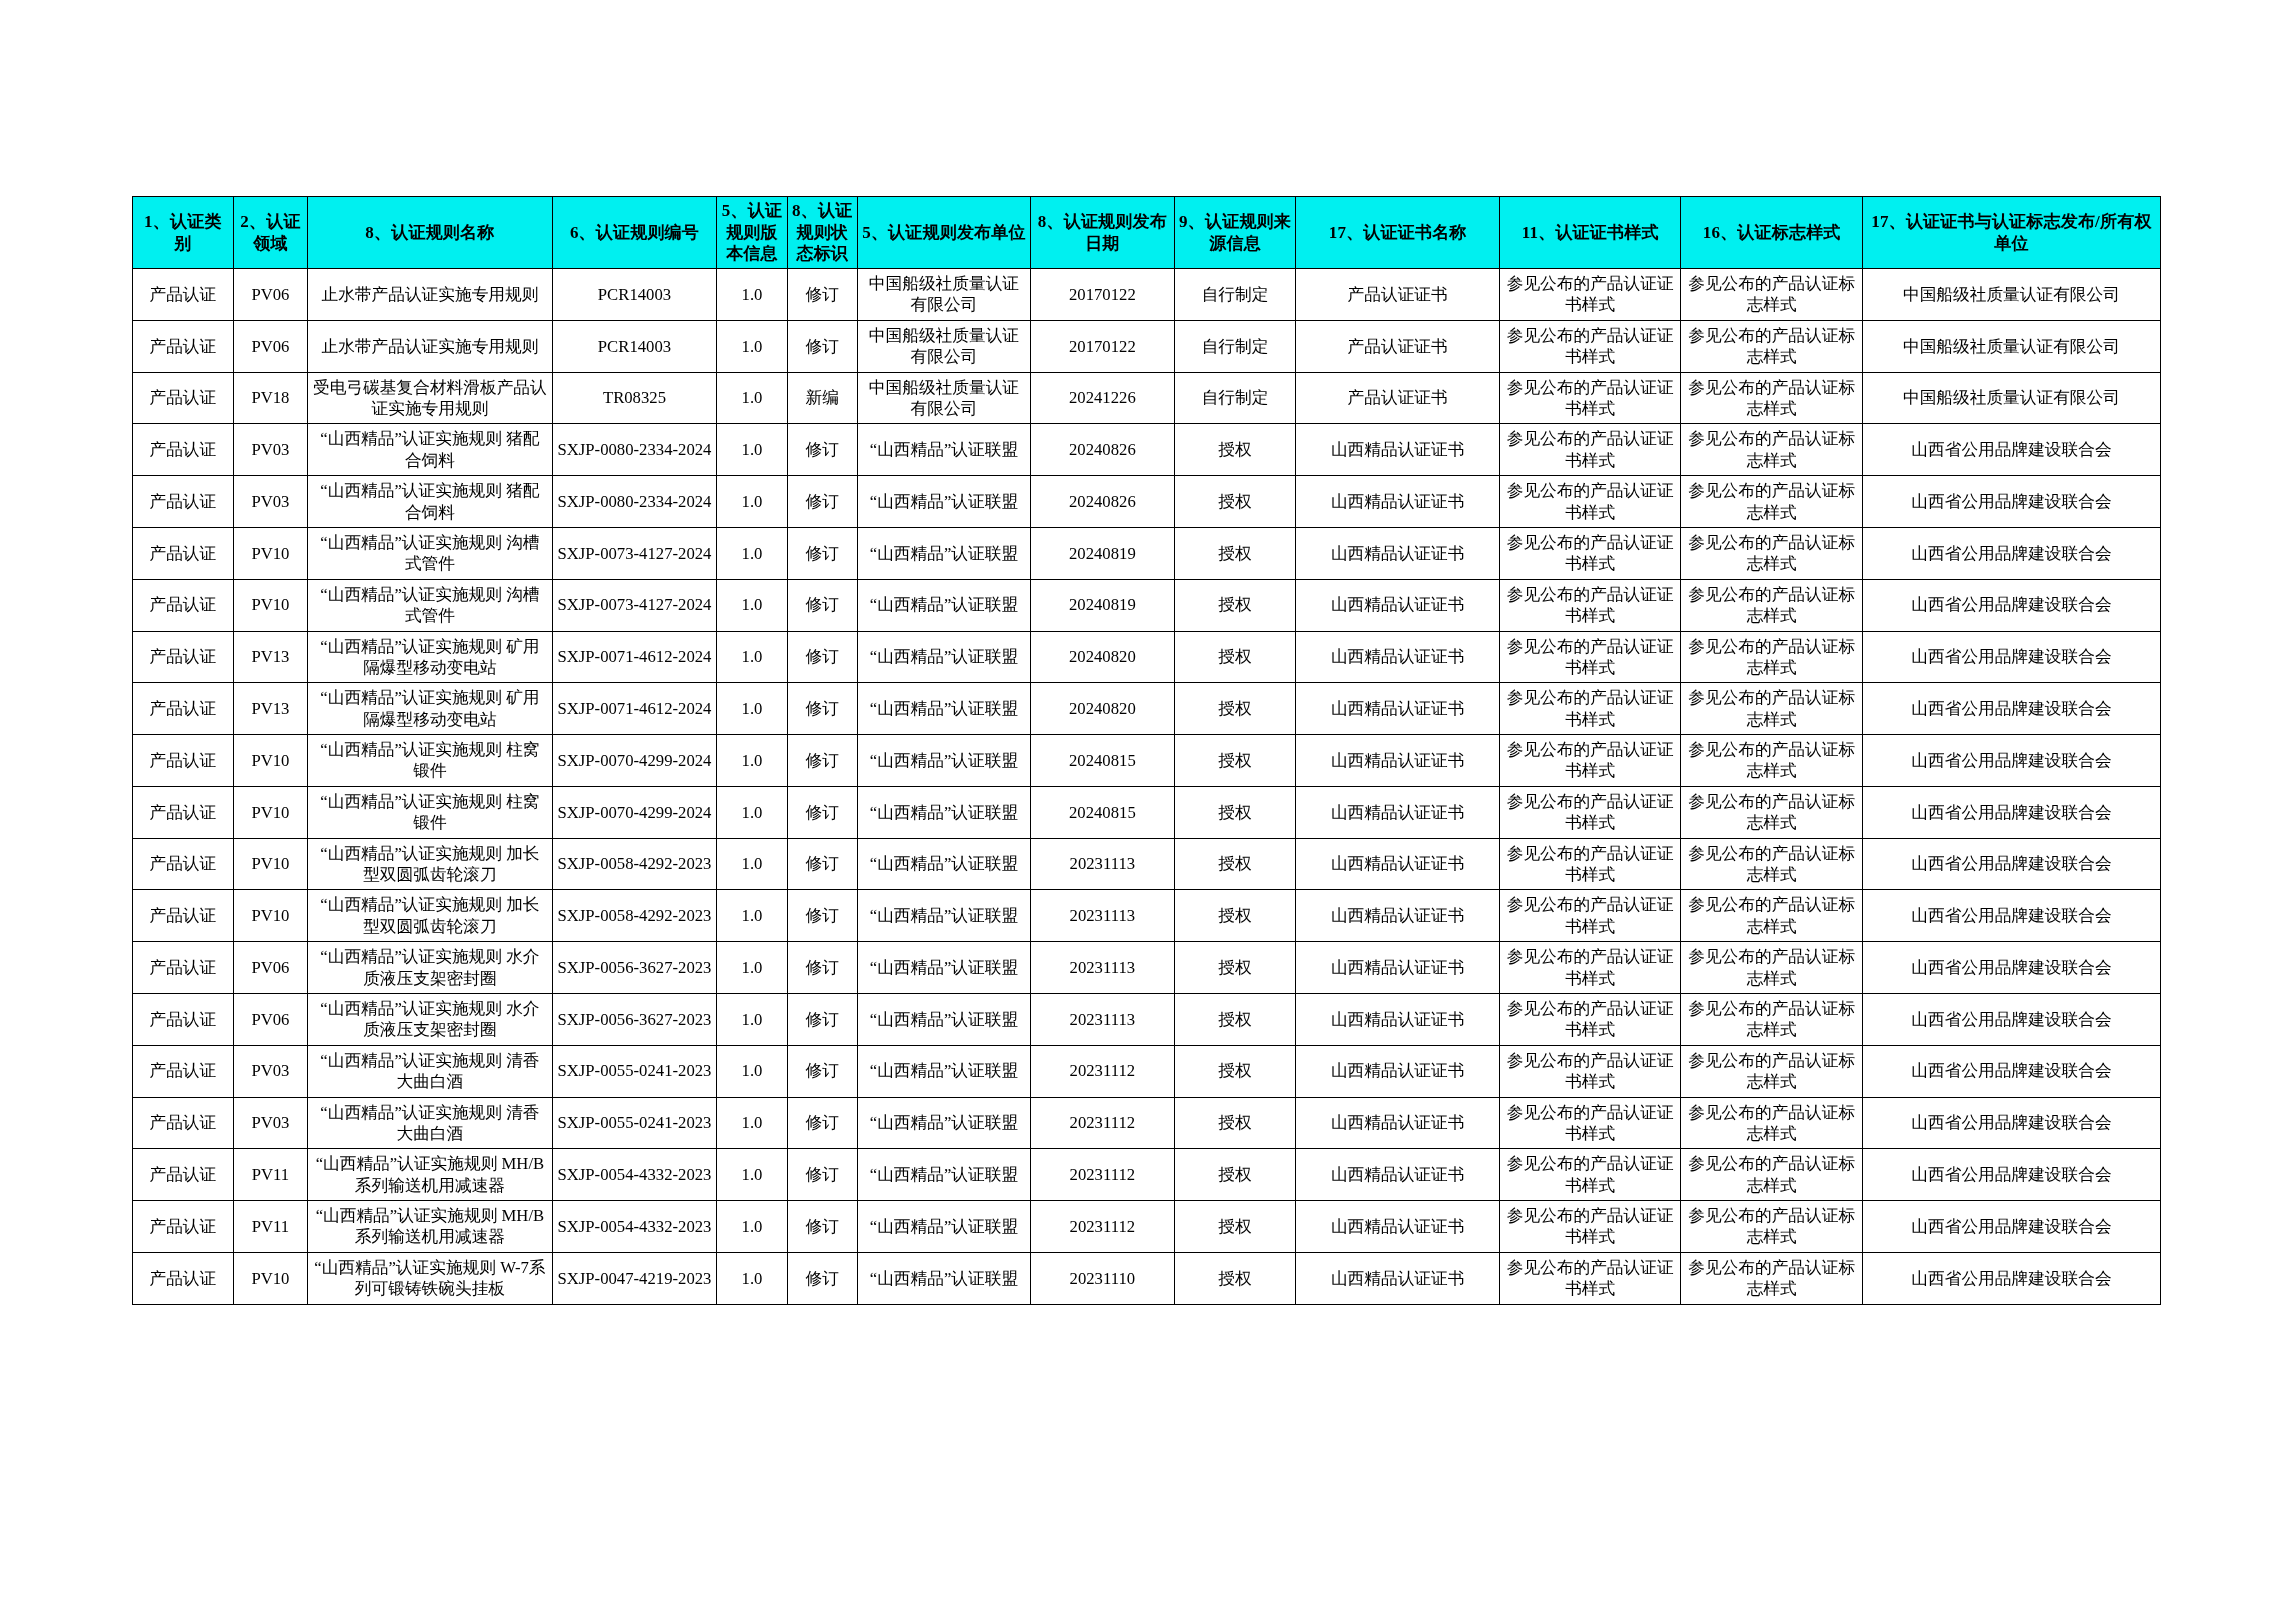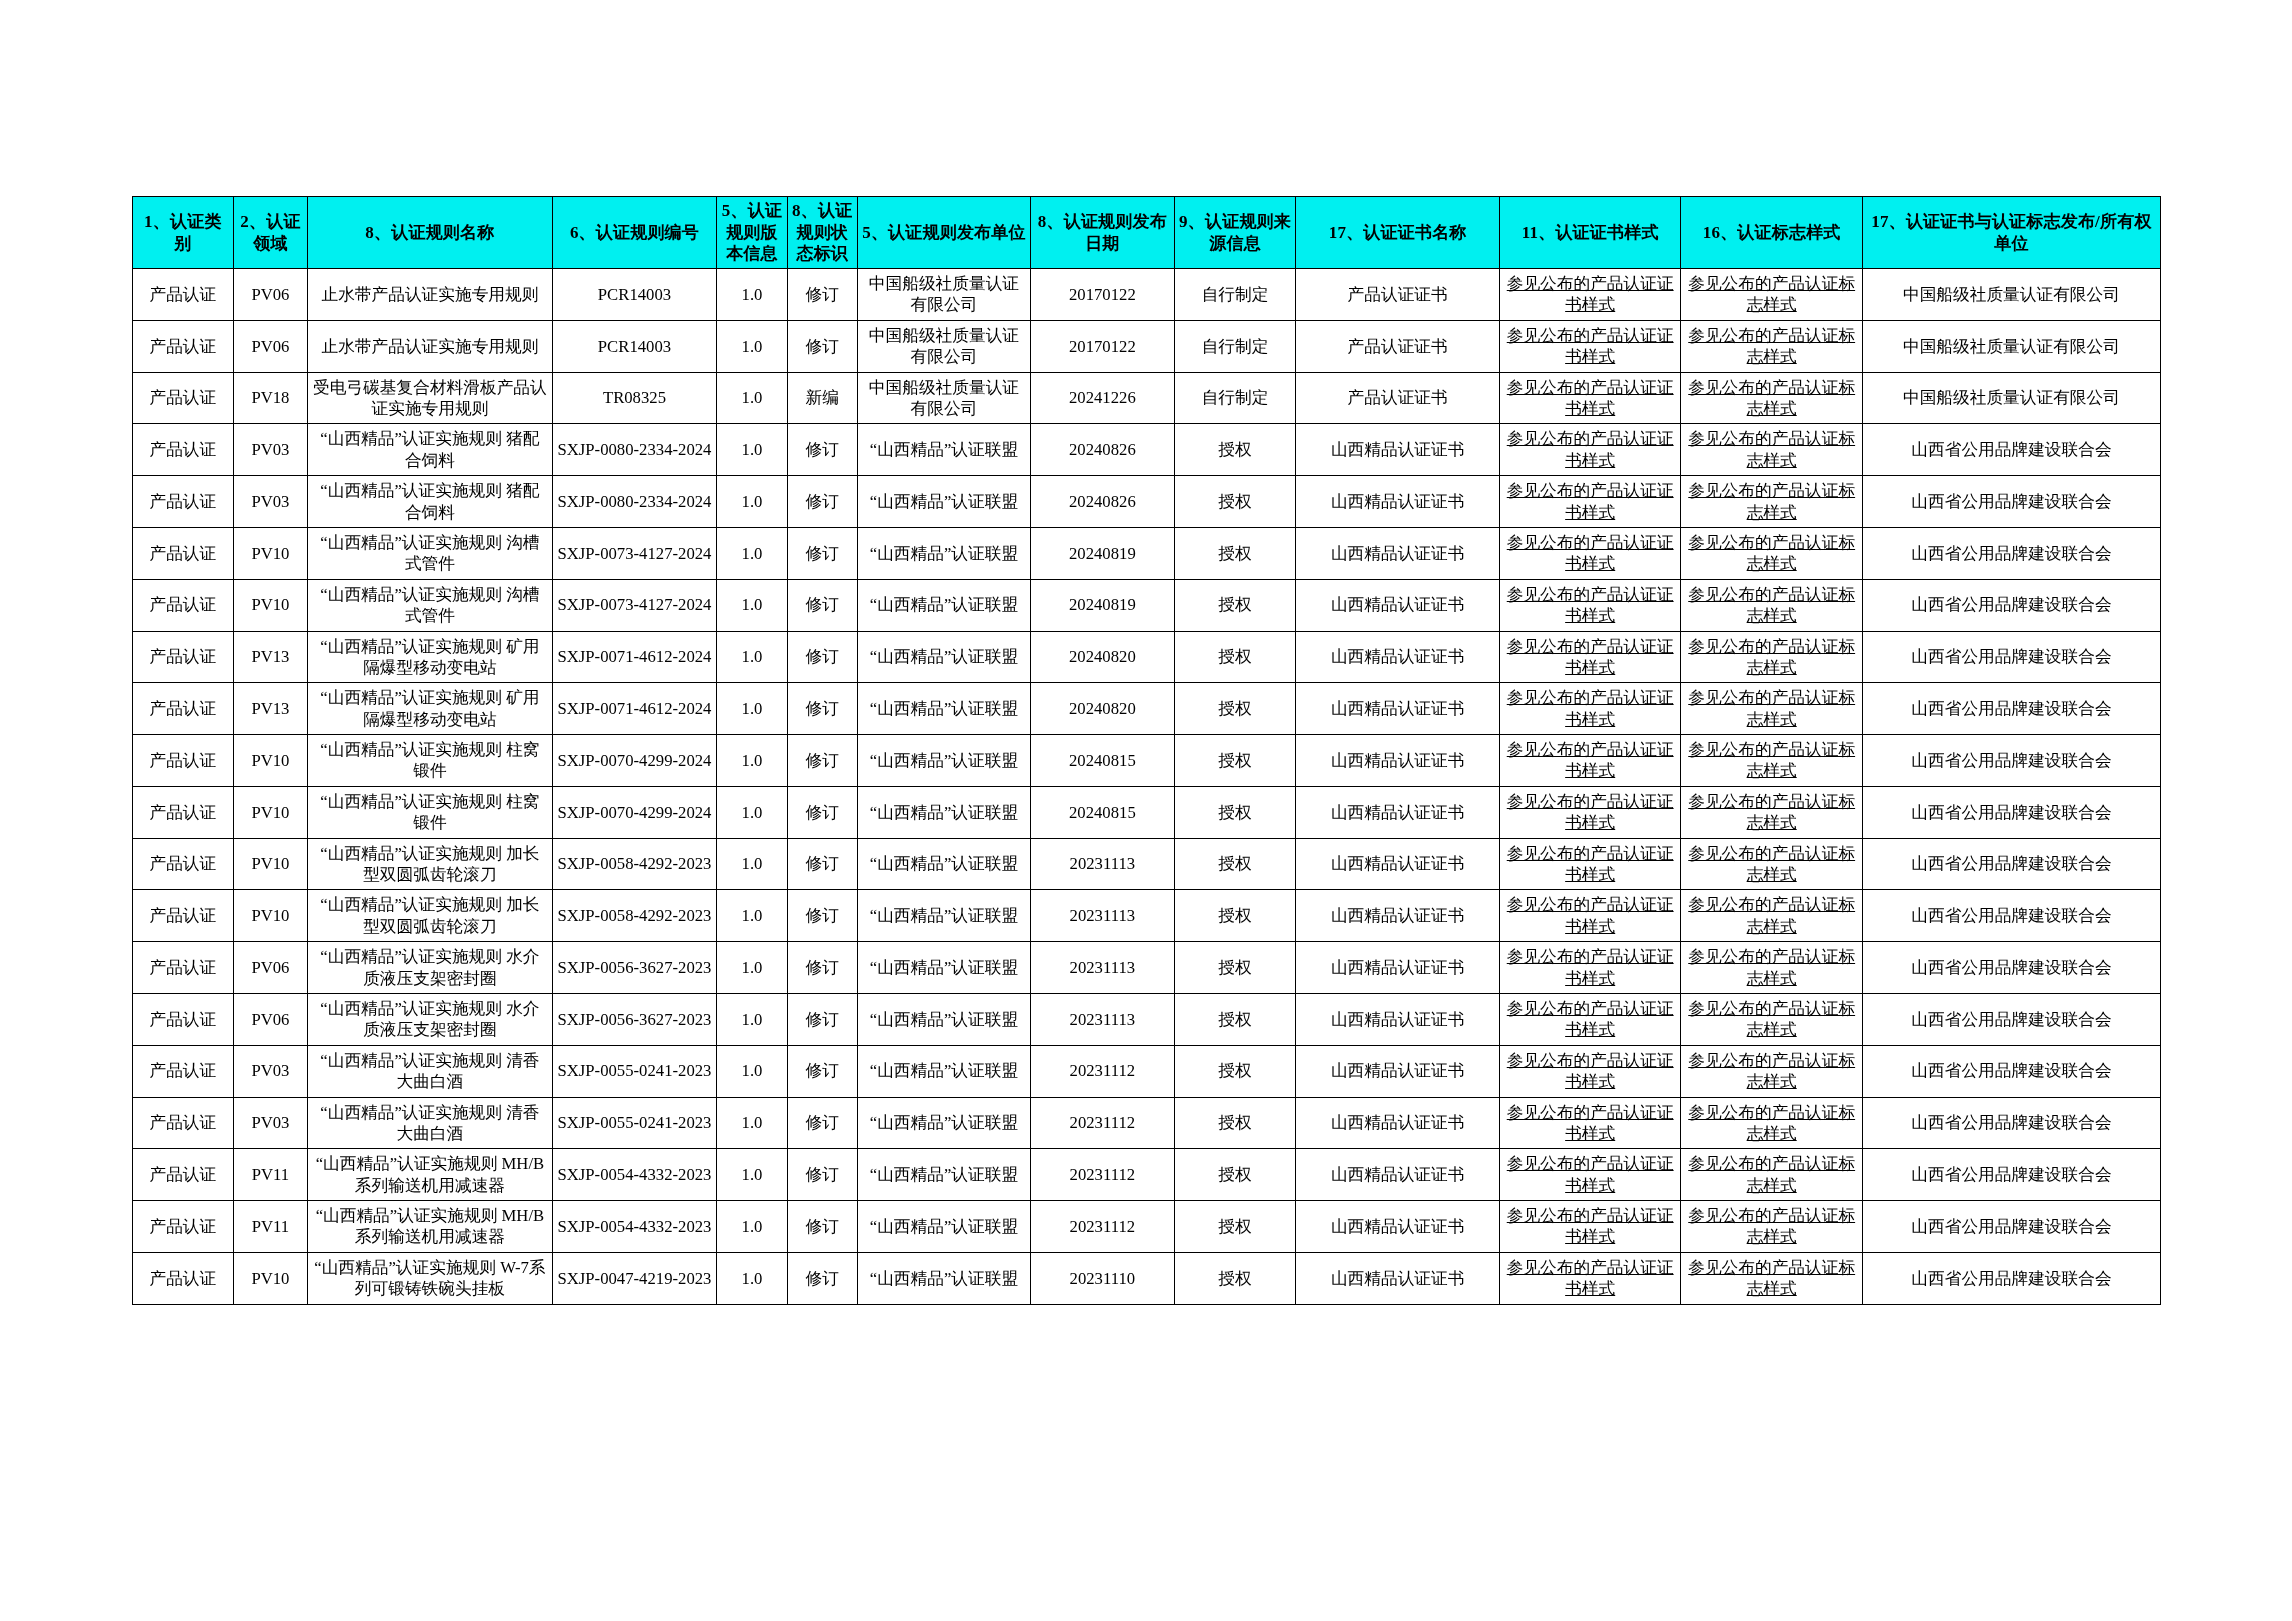--- a/index.html
+++ b/index.html
@@ -67,21 +67,20 @@
   col.c12 { width: 173px; }
   col.c13 { width: 284px; }
 
   td.rule-name,
   td.issuer,
   td.rule-no {
     font-size: 16px;
   }
   td.sample {
     font-size: 15.7px;
-    text-decoration: underline;
   }
   td.owner {
     font-size: 16px;
   }
 </style>
 </head>
 <body>
 
 <div class="page">
   <div class="table-wrap">

